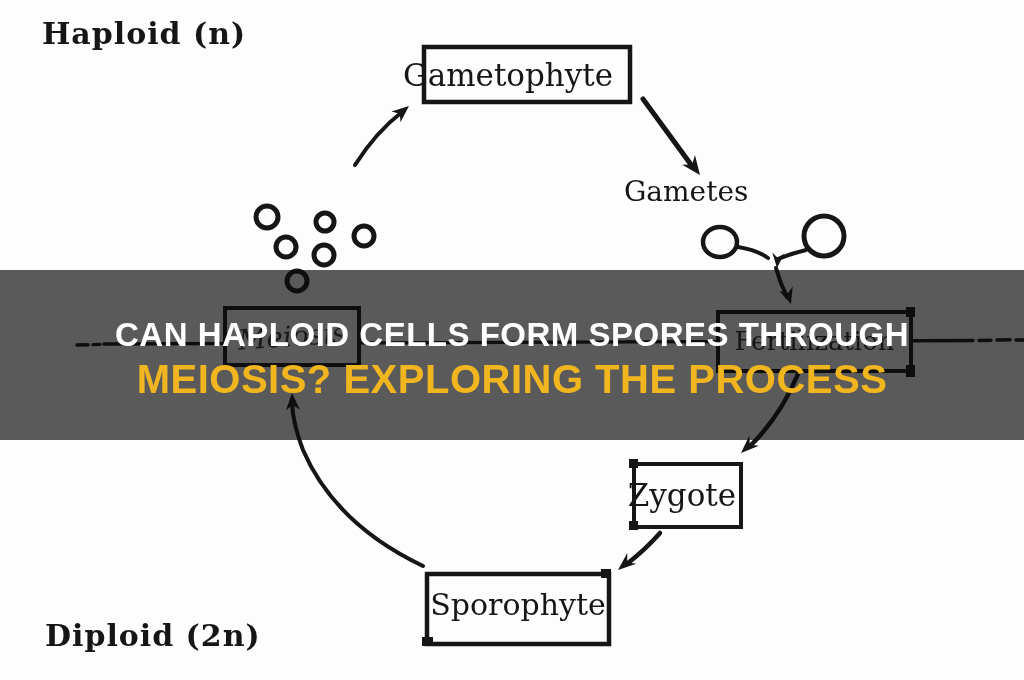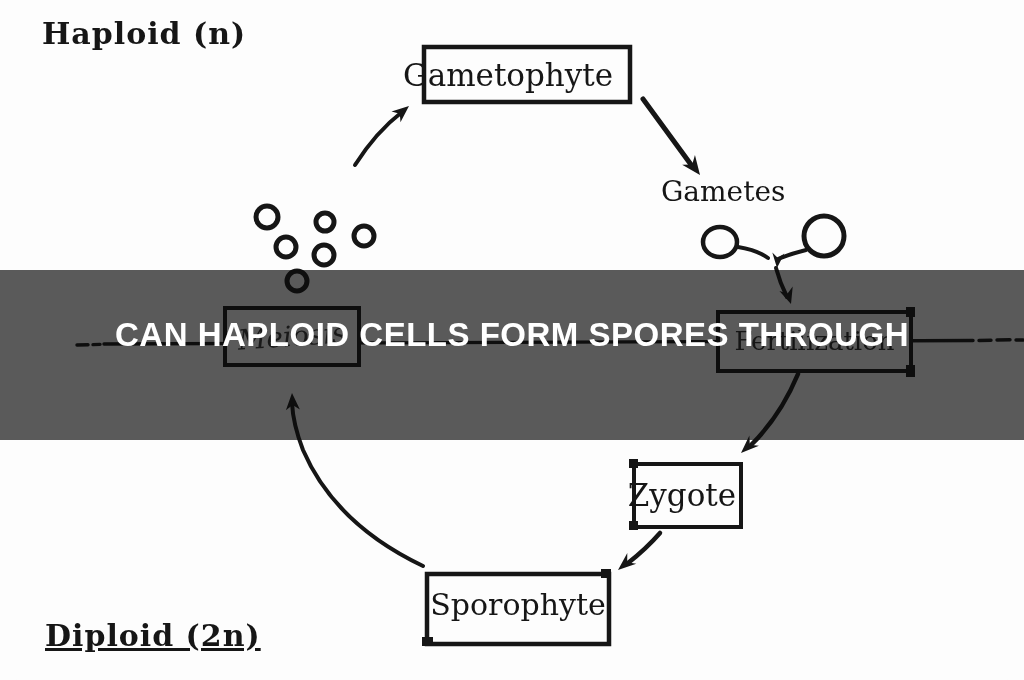--- a/index.html
+++ b/index.html
@@ -12,23 +12,23 @@
 
   .dlabel{position:absolute;color:#161616;
           font-family:"DejaVu Serif","Liberation Serif",serif;
           white-space:nowrap;}
   .phase{font-weight:700;font-size:30px;letter-spacing:1px;}
   .flowlabel{font-size:28px;}
   .nodelabel{display:flex;align-items:center;justify-content:center;
              text-align:center;}
 
   .lbl-haploid{left:42px;top:16px;}
-  .lbl-diploid{left:45px;top:618px;text-decoration:underline;}
+  .lbl-diploid{left:45px;top:618px;}
   .lbl-spores{left:339px;top:170px;}
-  .lbl-gametes{left:661px;top:175px;}
+  .lbl-gametes{left:624px;top:175px;}
 
   .node-gametophyte{left:422px;top:46px;width:172px;height:57px;font-size:31px;}
   .node-meiosis{left:223px;top:307px;width:138px;height:59px;font-size:28px;
                 font-style:italic;opacity:.85;transform:rotate(-4deg);}
   .node-fertilization{left:716px;top:310px;width:197px;height:62px;font-size:26px;opacity:.9;}
   .node-zygote{left:632px;top:462px;width:100px;height:66px;font-size:31px;}
   .node-sporophyte{left:425px;top:572px;width:186px;height:64px;font-size:30px;}
 
   
   .banner{position:absolute;left:0;top:270px;width:1024px;height:170px;
@@ -113,14 +113,15 @@
   <div class="dlabel flowlabel lbl-gametes">Gametes</div>
 
   <div class="dlabel nodelabel node-gametophyte">Gametophyte</div>
   <div class="dlabel nodelabel node-meiosis">Meiosis</div>
   <div class="dlabel nodelabel node-fertilization">Fertilization</div>
   <div class="dlabel nodelabel node-zygote">Zygote</div>
   <div class="dlabel nodelabel node-sporophyte">Sporophyte</div>
 
   <div class="banner"></div>
   <div class="banner-line banner-line1">CAN HAPLOID CELLS FORM SPORES THROUGH</div>
+  <div class="banner-line banner-line2">MEIOSIS? EXPLORING THE PROCESS</div>
 
 </div>
 
 </body></html>

